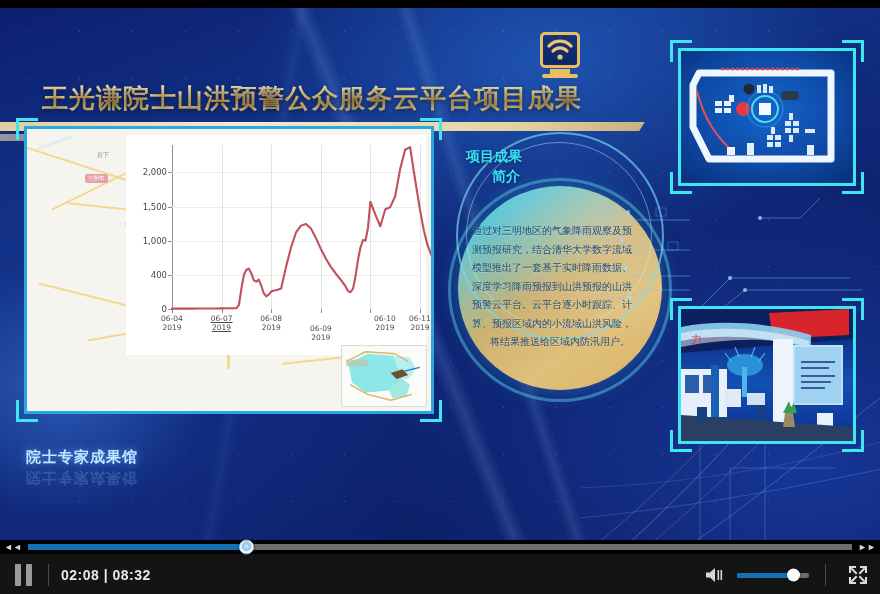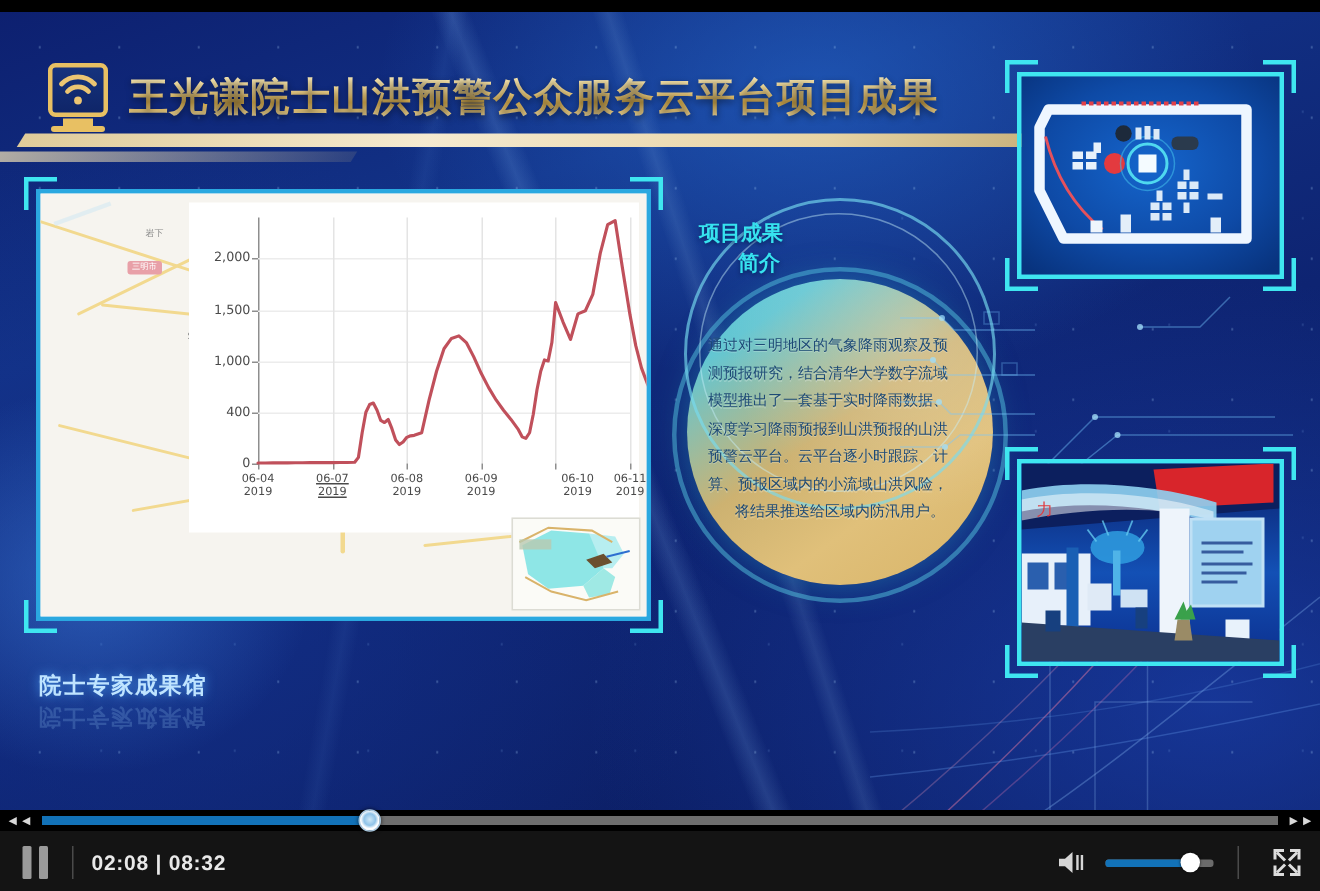--- a/index.html
+++ b/index.html
@@ -54,21 +54,21 @@
   }
   
   #stage .glowL {
     position: absolute; left: -90px; bottom: 30px;
     width: 300px; height: 260px;
     background: radial-gradient(ellipse at center, rgba(70,140,235,.45), rgba(10,30,90,0) 70%);
     pointer-events: none;
   }
 
   
-  #header { position: absolute; left: 30px; top: 18px; height: 78px; display: flex; align-items: center; }
+  #header { position: absolute; left: 30px; top: 18px; height: 78px; display: flex; align-items: flex-end; flex-direction: column; }
   .logo-ico { width: 44px; height: 52px; position: relative; margin-top: 6px; flex: 0 0 auto; }
   .logo-ico .screen {
     position: absolute; left: 2px; top: 0; width: 40px; height: 36px;
     border: 3px solid #e8c063; border-radius: 5px;
     background: linear-gradient(180deg, #16337e, #0f2568);
   }
   .logo-ico .stand {
     position: absolute; left: 12px; top: 37px; width: 20px; height: 5px;
     background: #e8c063;
   }
@@ -383,21 +383,21 @@
                 <div>2019</div>
               </div>
               <div class="gridv" style="left: 99.2px;"></div>
               <div class="xtickmark" style="left: 99.2px; top: 164px;"></div>
               <div class="xtick" style="left: 99.2px;">
                 <div>06-08</div>
                 <div>2019</div>
               </div>
               <div class="gridv" style="left: 148.8px;"></div>
               <div class="xtickmark" style="left: 148.8px; top: 164px;"></div>
-              <div class="xtick" style="left: 148.8px;">
+              <div class="xtick" style="left: 148.8px; margin-top: 10px;">
                 <div>06-09</div>
                 <div>2019</div>
               </div>
               <div class="gridv" style="left: 198.4px;"></div>
               <div class="xtickmark" style="left: 198.4px; top: 164px;"></div>
               <div class="xtick" style="left: 213px;">
                 <div>06-10</div>
                 <div>2019</div>
               </div>
               <div class="gridv" style="left: 248px;"></div>

